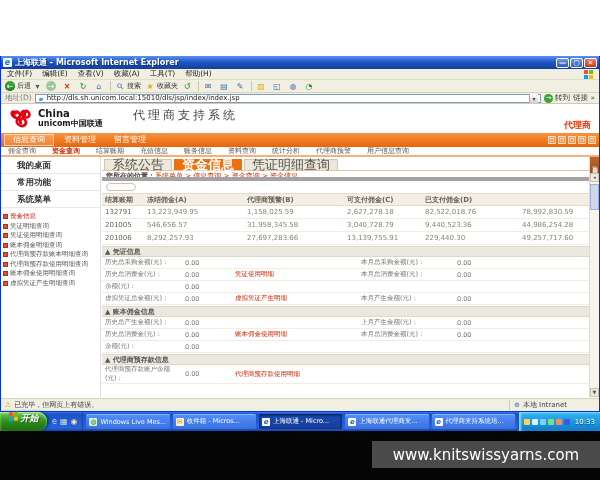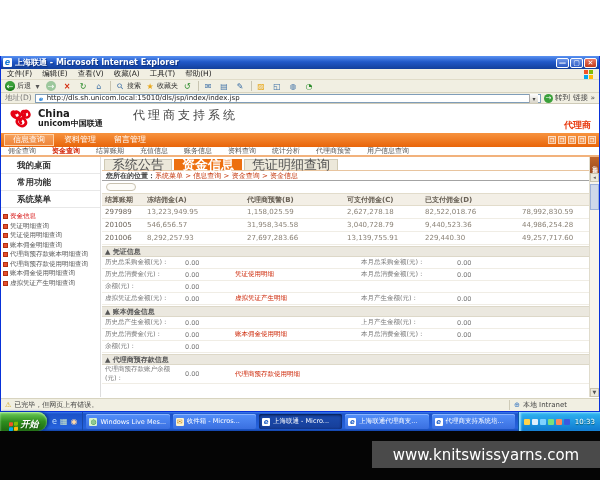--- a/index.html
+++ b/index.html
@@ -93,21 +93,21 @@
        white-space:nowrap;overflow:hidden}
   .sb-items li .bullet{flex:0 0 5px;width:5px;height:5px;background:#e45030;border:1px solid #b23012}
   .sb-items li.active span.lbl{color:#d40000}
 
   .main{position:absolute;left:101px;top:0;right:10px;bottom:0}
   .ctabs{height:13px;display:flex;gap:2px;padding:2px 2px 0}
   .ctab{font-size:13px;line-height:10px;padding:0 7px;background:#ece8da;border:1px solid #cfc9b4;
        border-bottom:none;color:#555}
   .ctab.active{background:#ed7010;border-color:#ed7010;color:#fff;font-weight:bold}
   .crumbs{height:11px;line-height:11px;font-size:7px;color:#555;border-top:1px solid #e8c49e;
-       border-bottom:1px solid #a3a3a3;padding:0 4px;white-space:nowrap;overflow:hidden}
+       border-bottom:4px solid #a3a3a3;padding:0 4px;white-space:nowrap;overflow:hidden}
   .crumbs .pre{font-weight:bold;color:#444}
   .crumb{color:#c4380e}
   .crumb + .crumb::before{content:" > ";color:#c4380e}
   .pill{width:30px;height:8px;border:1px solid #c9c2b0;border-radius:4px;margin:2px 0 2px 4px;background:#fdfcf8}
 
   .thead,.trow{display:grid;grid-template-columns:42px 100px 100px 78px 97px 1fr;align-items:center}
   .thead{height:13px;background:#f3efe6;border-top:1px solid #e2dccb;border-bottom:1px solid #e2dccb;
        font-size:7px;font-weight:bold;color:#6b6358}
   .thead span{padding-left:3px}
   .trow{height:13px;font-size:7px;color:#8a8276;border-bottom:1px solid #f0ede5}
@@ -135,21 +135,21 @@
   .status .warn{color:#c69b0a;margin-right:3px;font-size:7px}
   .status .sp{flex:1}
   .zone{display:flex;align-items:center;gap:3px;border-left:1px solid #cfcbb8;padding-left:4px;width:86px}
   .zone .globe{color:#3a78c2}
 
   
   .taskbar{position:absolute;top:412px;left:0;width:600px;height:19px;display:flex;align-items:stretch;
        background:linear-gradient(180deg,#3a7df2 0%,#1c52c8 10%,#2663dd 85%,#1244a8 100%)}
   .start{width:47px;background:linear-gradient(180deg,#6fce5b,#2f8f1f 50%,#1d6a10);
        border-radius:0 9px 9px 0;color:#fff;font-weight:bold;font-style:italic;font-size:9px;
-       display:flex;align-items:flex-end;justify-content:center;gap:3px;
+       display:flex;align-items:flex-start;justify-content:center;gap:3px;
        box-shadow:inset 0 1px 2px #b8f0a8,2px 0 3px #0a3a8a;text-shadow:1px 1px 1px #1a5a10}
   .flag{width:9px;height:9px;display:grid;grid-template-columns:4px 4px;gap:1px;transform:skewY(-6deg)}
   .flag i{width:4px;height:4px;border-radius:1px}
   .ql{display:flex;align-items:center;gap:3px;padding:0 5px;border-right:1px solid #1a48a8}
   .ql span{font-size:8px;line-height:9px}
   .tasks{flex:1;display:flex;gap:3px;padding:2px 3px}
   .task{flex:1;max-width:86px;border-radius:2px;color:#fff;font-size:6.5px;display:flex;
        align-items:center;gap:3px;padding:0 3px;white-space:nowrap;overflow:hidden;
        background:linear-gradient(#5490fa,#3a6fe0);box-shadow:inset 0 1px 0 #8ab4ff}
   .task.active{background:linear-gradient(#1c4cb0,#163e98);box-shadow:inset 0 1px 3px #00113a}
@@ -422,21 +422,21 @@
 
           <span>结算账期</span>
               <span>冻结佣金(A)</span>
               <span>代理商预警(B)</span>
               <span>可支付佣金(C)</span>
               <span>已支付佣金(D)</span>
             </div>
           <div>
 
               <div class="trow">
-                <span>297989</span>
+                <span>132791</span>
                 <span>13,223,949.95</span>
                 <span>1,158,025.59</span>
                 <span>2,627,278.18</span>
                 <span>82,522,018.76</span>
                 <span>78,992,830.59</span>
               </div>
 
               <div class="trow">
                 <span>201005</span>
                 <span>546,656.57</span>

